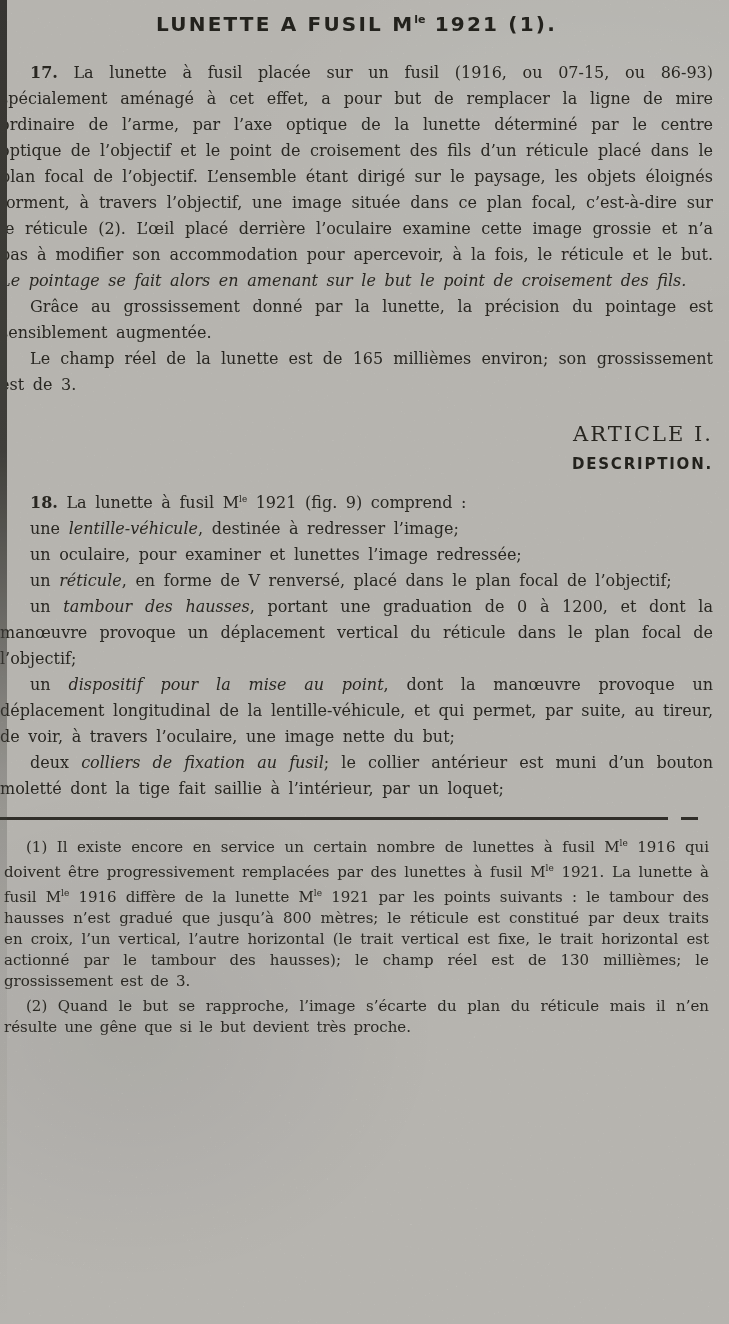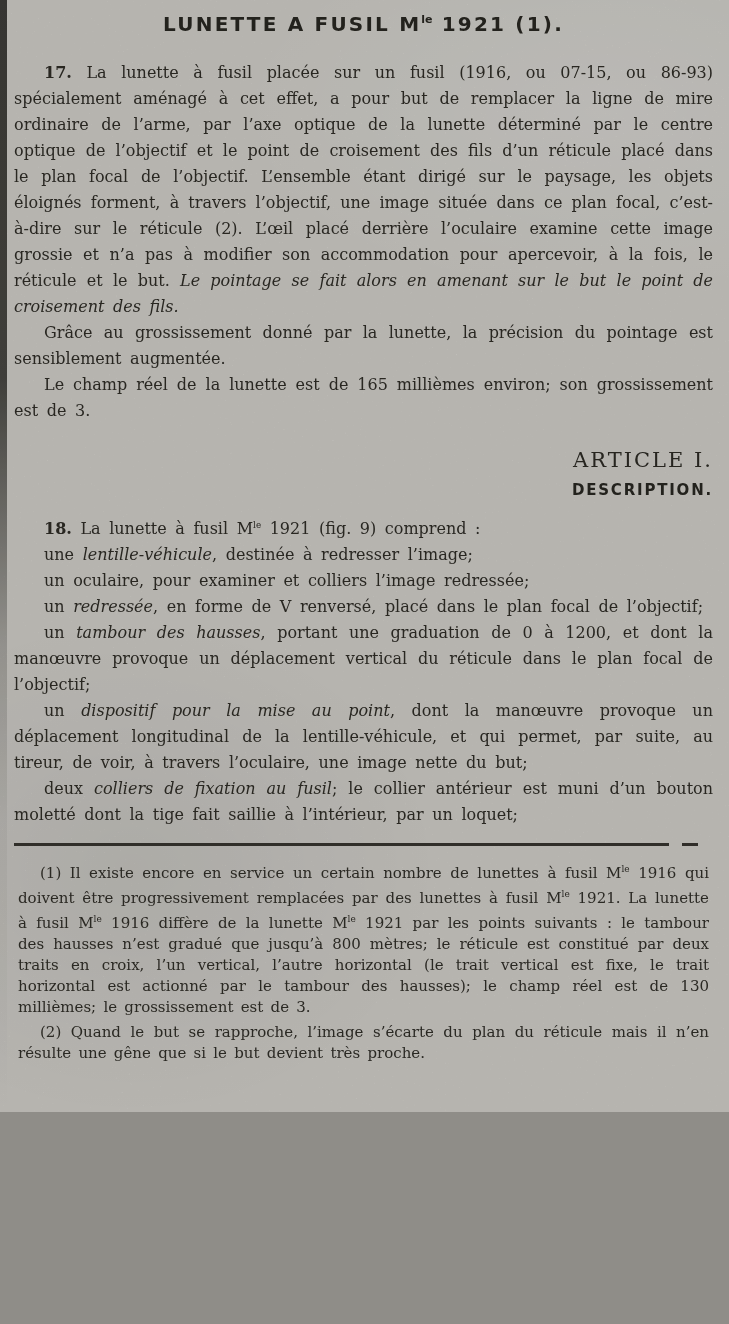--- a/index.html
+++ b/index.html
@@ -1,20 +1,20 @@
 <!DOCTYPE html>
 <html lang="fr"><head>
 <meta charset="utf-8">
 <style>
   html,body{margin:0;padding:0;background:#8f8d88;}
   .page{
     position:relative;
-    width:729px;height:1112px;
+    width:729px;height:1324px;
     box-sizing:border-box;
-    padding:6px 16px 0 14px;
+    padding:6px 16px 0 0;
     overflow:hidden;
     background:
       radial-gradient(ellipse 620px 320px at 82% 10%, rgba(255,255,255,0.10), transparent 60%),
       radial-gradient(ellipse 520px 420px at 18% 78%, rgba(0,0,0,0.05), transparent 60%),
       #c7c5c0;
     font-family:"DejaVu Serif", serif;
     color:#2c2a24;
   }
   .left-edge{
     position:absolute;left:0;top:0;width:7px;height:100%;
@@ -71,23 +71,23 @@
   <p class="body indent">Le champ réel de la lunette est de 165 millièmes environ; son grossissement est de 3.</p>
 
   <h2 class="article">ARTICLE I.</h2>
   <h3 class="desc">DESCRIPTION.</h3>
 
   <p class="body indent"><b>18.</b><span> La lunette à fusil M</span><sup>le</sup><span> 1921 (fig. 9) comprend :</span></p>
 
 
   <p class="body indent li"><span>une </span><em>lentille-véhicule</em><span>, destinée à redresser l’image;</span></p>
 
-  <p class="body indent li"><span>un oculaire, pour examiner et colliers l’image redressée;</span><em></em><span></span></p>
+  <p class="body indent li"><span>un oculaire, pour examiner et lunettes l’image redressée;</span><em></em><span></span></p>
 
-  <p class="body indent li"><span>un </span><em>redressée</em><span>, en forme de V renversé, placé dans le plan focal de l’objectif;</span></p>
+  <p class="body indent li"><span>un </span><em>réticule</em><span>, en forme de V renversé, placé dans le plan focal de l’objectif;</span></p>
 
   <p class="body indent li"><span>un </span><em>tambour des hausses</em><span>, portant une graduation de 0 à 1200, et dont la manœuvre provoque un déplacement vertical du réticule dans le plan focal de l’objectif;</span></p>
 
   <p class="body indent li"><span>un </span><em>dispositif pour la mise au point</em><span>, dont la manœuvre provoque un déplacement longitudinal de la lentille-véhicule, et qui permet, par suite, au tireur, de voir, à travers l’oculaire, une image nette du but;</span></p>
 
   <p class="body indent li"><span>deux </span><em>colliers de fixation au fusil</em><span>; le collier antérieur est muni d’un bouton moletté dont la tige fait saillie à l’intérieur, par un loquet;</span></p>
 
 
   <div class="rule"></div>
 

